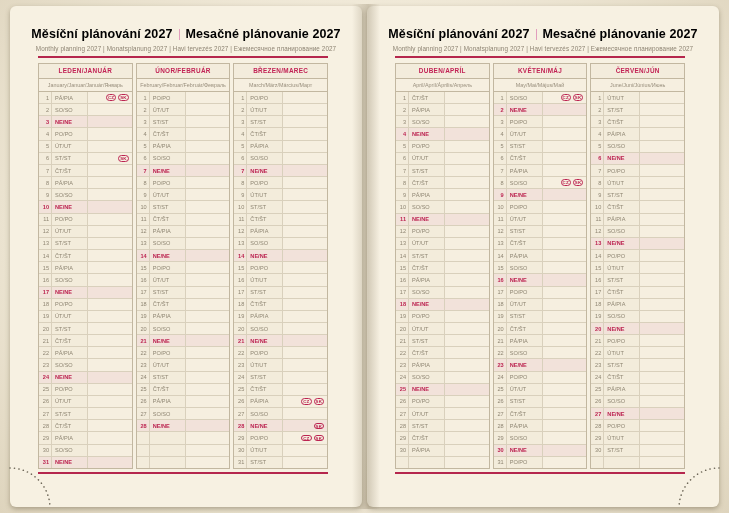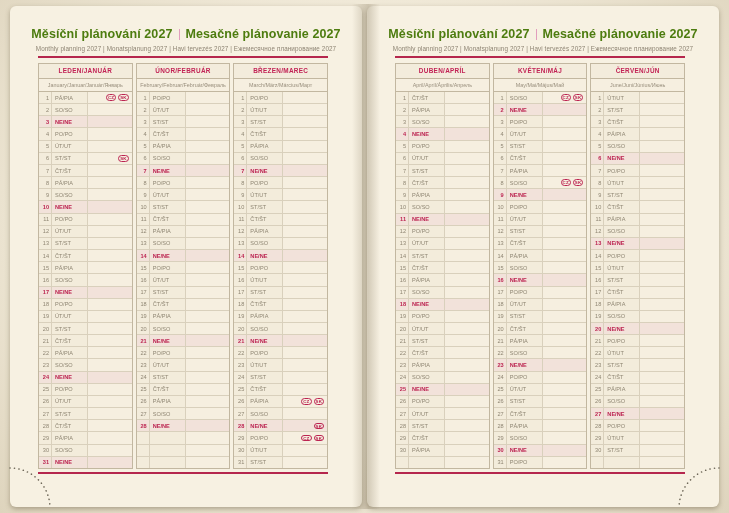--- a/index.html
+++ b/index.html
@@ -15,21 +15,21 @@
   }
   .page-left{left:10px;}
   .page-right{left:367px;}
   .spine{
     position:absolute; top:4px; left:352px; width:28px; height:505px;
     background:linear-gradient(to right, rgba(110,95,65,0) 0%, rgba(110,95,65,.22) 42%, rgba(110,95,65,.26) 58%, rgba(110,95,65,0) 100%);
     pointer-events:none;
   }
   .p-title{
     position:absolute; top:21px; left:0; right:0; text-align:center;
-    font-size:12.5px; font-weight:bold; color:#4d7c0f; letter-spacing:.1px;
+    font-size:12.5px; font-weight:bold; color:#000000; letter-spacing:.1px;
     display:flex; justify-content:center; align-items:center; gap:6px;
   }
   .p-title .tsep{display:inline-block; width:1px; height:11px; background:#e29ebd;}
   .p-sub{
     position:absolute; top:39px; left:0; right:0; text-align:center;
     font-size:6.3px; color:#8d8372; letter-spacing:.1px;
   }
   .rule-top{position:absolute; top:50px; left:28px; right:34px; height:1.5px; background:#b5274d;}
   .rule-bottom{position:absolute; top:466px; left:28px; right:34px; height:1.8px; background:#b5274d;}
   .cols{

